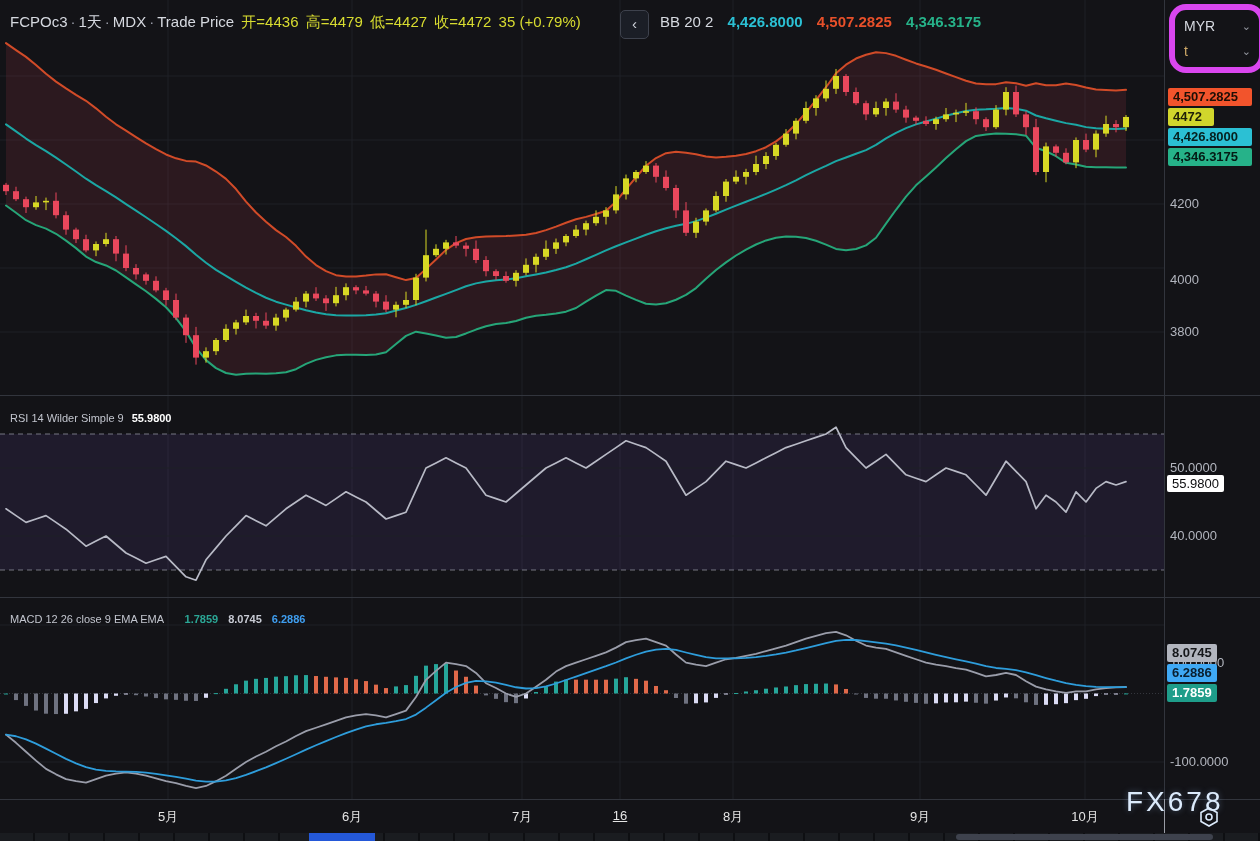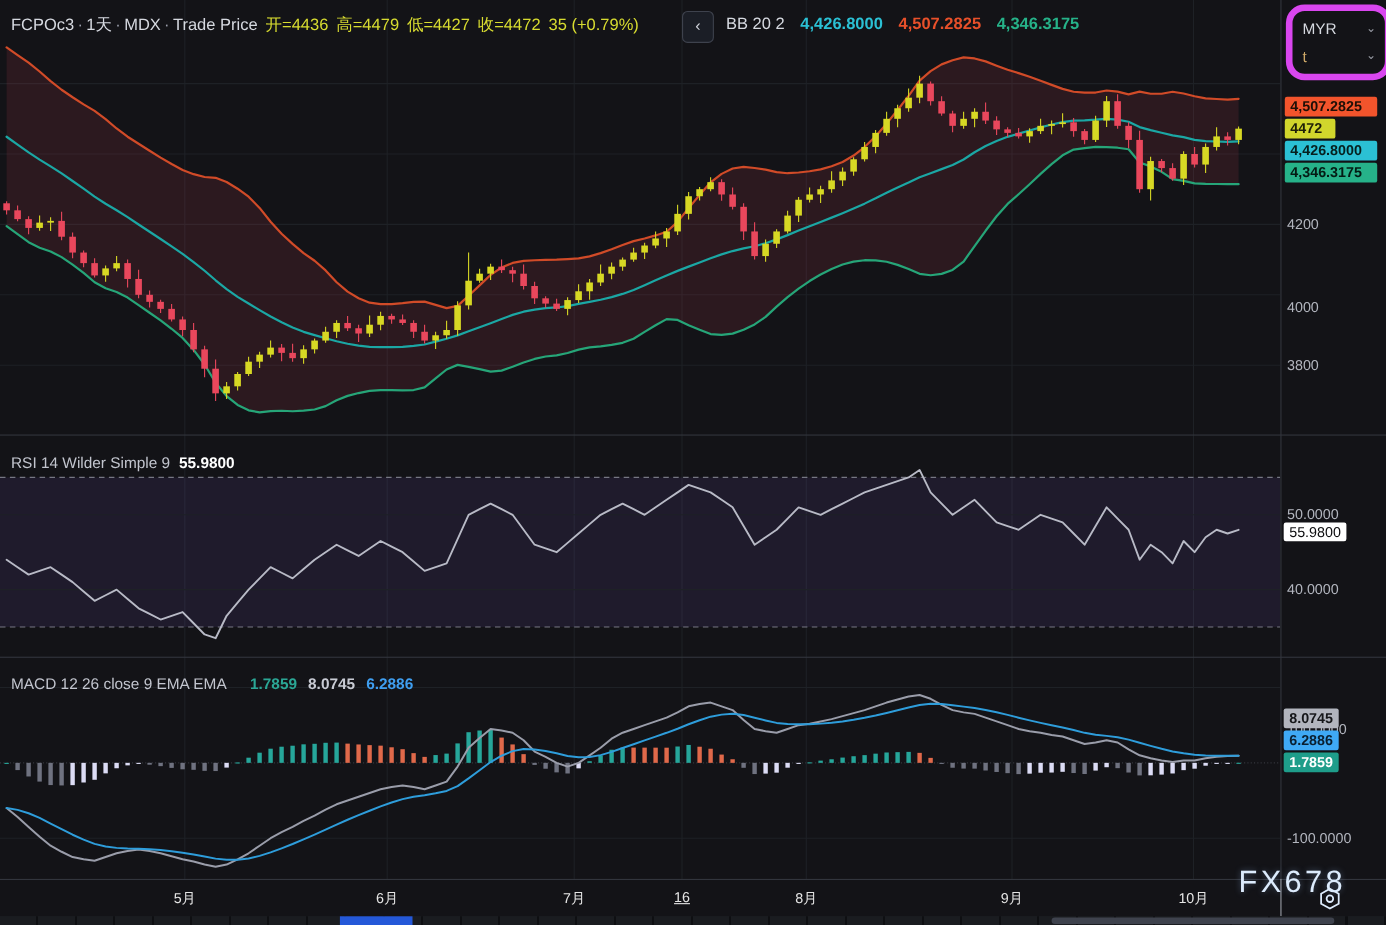--- a/index.html
+++ b/index.html
@@ -6,21 +6,21 @@
   .app{position:relative;width:1260px;height:841px;background:#131317;overflow:hidden;
        font-family:"Liberation Sans","DejaVu Sans",sans-serif;color:#d6d9e0;}
   .hdr{position:absolute;top:13px;left:10px;font-size:15px;white-space:nowrap;z-index:5;}
   .hdr .dim{color:#9b9eaa;padding:0 3px;}
   .hdr .yel{color:#d8dc30;margin-left:3px;}
   .collapse-btn{position:absolute;top:10px;left:620px;width:27px;height:27px;background:#1b1e26;
        border:1px solid #3e424d;border-radius:5px;color:#cfd2da;font-size:15px;line-height:25px;
        text-align:center;z-index:6;cursor:pointer;}
   .bbhdr{position:absolute;top:13px;left:660px;font-size:15px;white-space:nowrap;z-index:5;}
   .bbhdr .v{margin-left:10px;font-weight:bold;}
-  .panel-title{position:absolute;left:10px;font-size:14px;color:#c2c5cе;z-index:5;white-space:nowrap;color:#c2c5ce;}
+  .panel-title{position:absolute;left:10px;font-size:11px;color:#c2c5cе;z-index:5;white-space:nowrap;color:#c2c5ce;}
   .panel-title b{color:#fff;margin-left:8px;}
   .sep{position:absolute;left:0;width:1260px;height:1px;background:#32353d;z-index:4;}
   .vsep{position:absolute;top:0;left:1164px;width:1px;height:800px;background:#32353d;z-index:4;}
   .vsep2{position:absolute;top:799px;left:1164px;width:1px;height:34px;background:#9a9da6;z-index:5;}
   .axis{position:absolute;top:0;left:1165px;width:95px;height:841px;z-index:5;}
   .tick{position:absolute;left:5px;font-size:13px;color:#b2b5be;}
   .plabel{position:absolute;left:3px;height:18px;line-height:18px;border-radius:2px;
           font-size:13px;font-weight:bold;padding:0 5px;}
   .cur-widget{position:absolute;top:4px;left:4px;width:84px;height:57px;border:6px solid #d946ef;
           border-radius:17px;z-index:6;}

